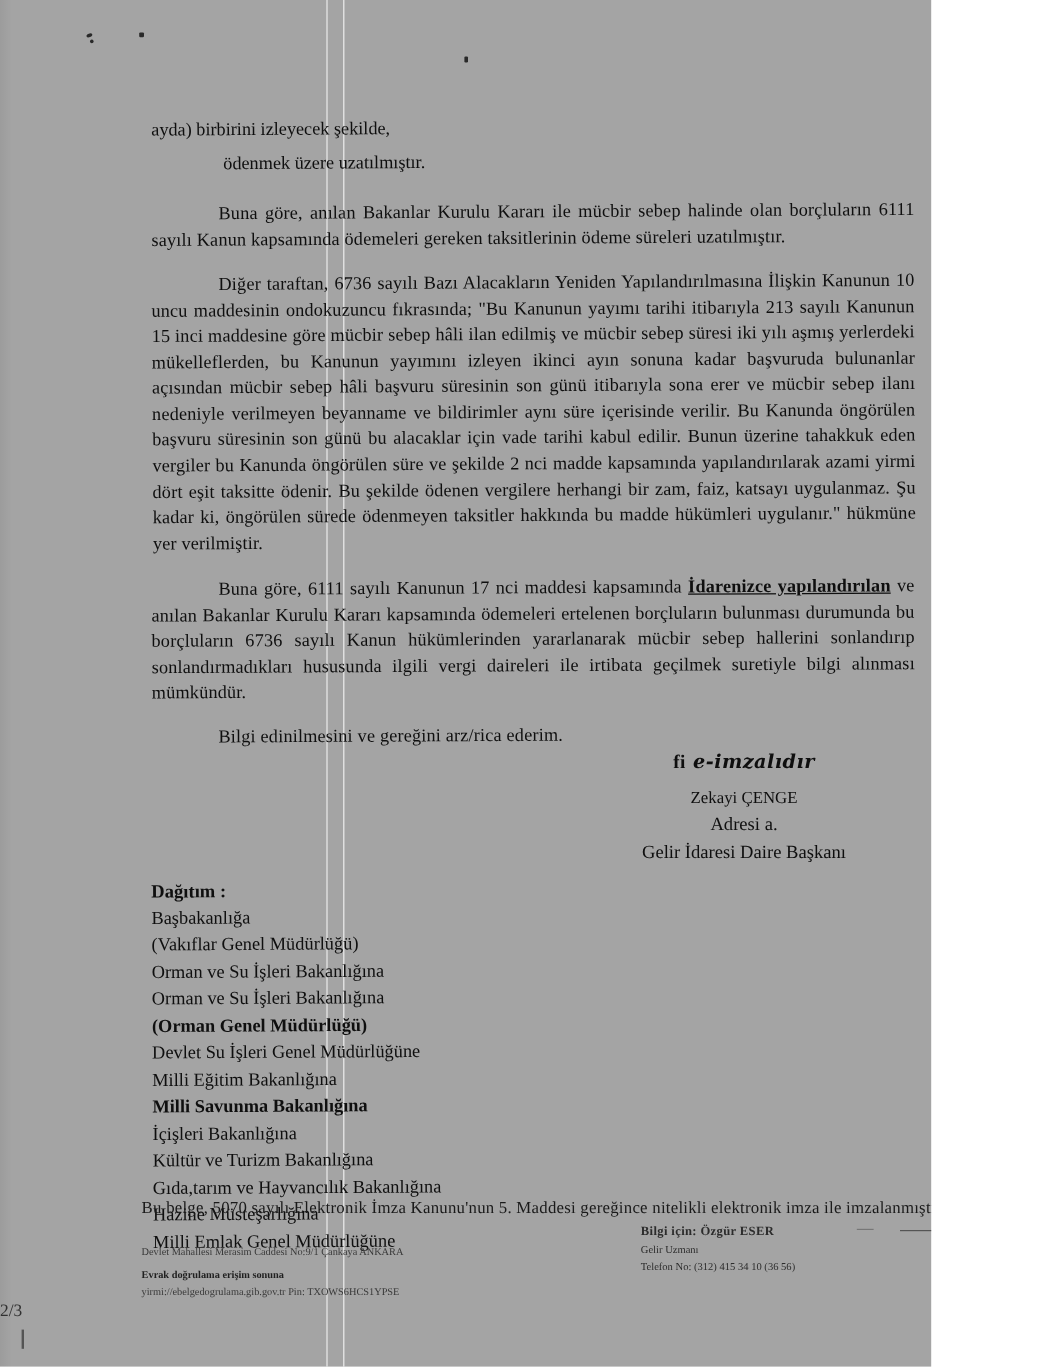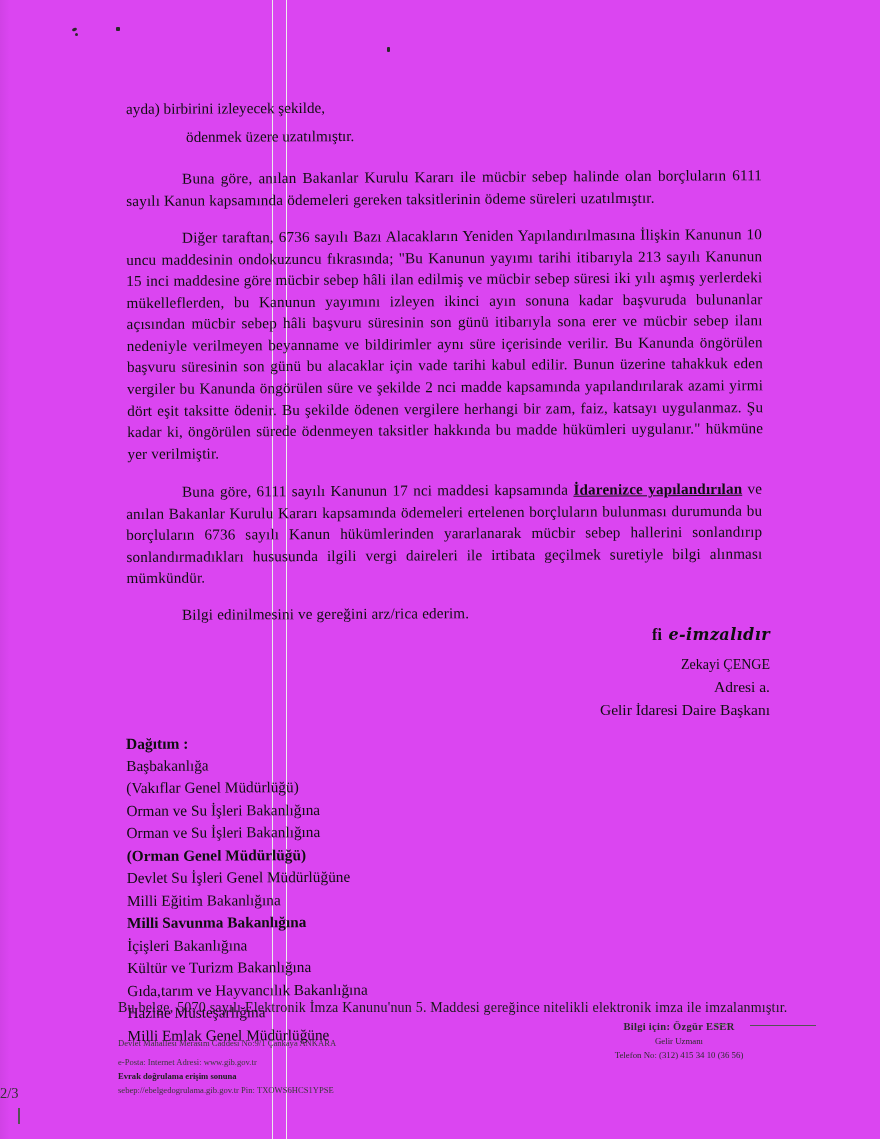--- a/index.html
+++ b/index.html
@@ -6,23 +6,23 @@
     margin: 0;
     padding: 0;
     background: #ffffff;
   }
   body {
     font-family: "Liberation Serif", serif;
     color: #111111;
   }
   #page {
     position: relative;
-    width: 880px;
+    width: 776px;
     height: 1139px;
-    background: #d946ef;
+    background: #a3a3a3;
     overflow: hidden;
     filter: contrast(1.02);
   }
   
   .fold {
     position: absolute;
     top: 0;
     bottom: 0;
     width: 1px;
     background: #e8e8e8;
@@ -73,21 +73,21 @@
   
   .skew-a { transform: rotate(-0.35deg); transform-origin: left top; }
   .skew-b { transform: rotate(-0.3deg); transform-origin: left top; }
 
   
   .signature {
     position: absolute;
     left: 470px;
     top: 625px;
     width: 300px;
-    text-align: right;
+    text-align: center;
   }
   .esig {
     font-family: "DejaVu Serif", serif;
     font-style: italic;
     font-weight: bold;
     font-size: 16px;
     letter-spacing: 0.4px;
     margin-bottom: 10px;
     white-space: nowrap;
   }
@@ -153,21 +153,20 @@
     font-size: 8.6px;
     line-height: 1.62;
     color: #3a3a3a;
     margin-top: 16px;
   }
   .footer-left .bold { font-weight: bold; color:#222; }
   .footer-right {
     position: absolute;
     right: 42px; top: -2px;
     width: 290px;
-    text-align: center;
     font-size: 8.8px;
     line-height: 1.55;
     color: #2e2e2e;
   }
   .footer-right .who { font-weight: bold; font-size: 10.5px; letter-spacing: 0.3px; }
   .footer-rule {
     position: absolute;
     right: 8px;
     top: 6px;
     width: 66px;
@@ -248,23 +247,22 @@
     </ul>
   </div>
 
   <div class="footer">
     <div class="footer-legal">Bu belge, 5070 sayılı Elektronik İmza Kanunu'nun 5. Maddesi gereğince nitelikli elektronik imza ile imzalanmıştır.</div>
 
     <div class="footer-cols">
       <div class="footer-left">
         <div>Devlet Mahallesi Merasim Caddesi No:9/1 Çankaya ANKARA</div>
         <div style="height:5px"></div>
-        <div>e-Posta:   Internet Adresi:   www.gib.gov.tr</div>
         <div class="bold">Evrak doğrulama erişim sonuna</div>
-        <div>sebep://ebelgedogrulama.gib.gov.tr Pin: TXOWS6HCS1YPSE</div>
+        <div>yirmi://ebelgedogrulama.gib.gov.tr Pin: TXOWS6HCS1YPSE</div>
       </div>
 
       <div class="footer-right">
         <div class="footer-rule"></div>
         <div class="footer-rule2"></div>
         <div class="who">Bilgi için: Özgür ESER</div>
         <div>Gelir Uzmanı</div>
         <div>Telefon No: (312) 415 34 10 (36 56)</div>
       </div>
     </div>

